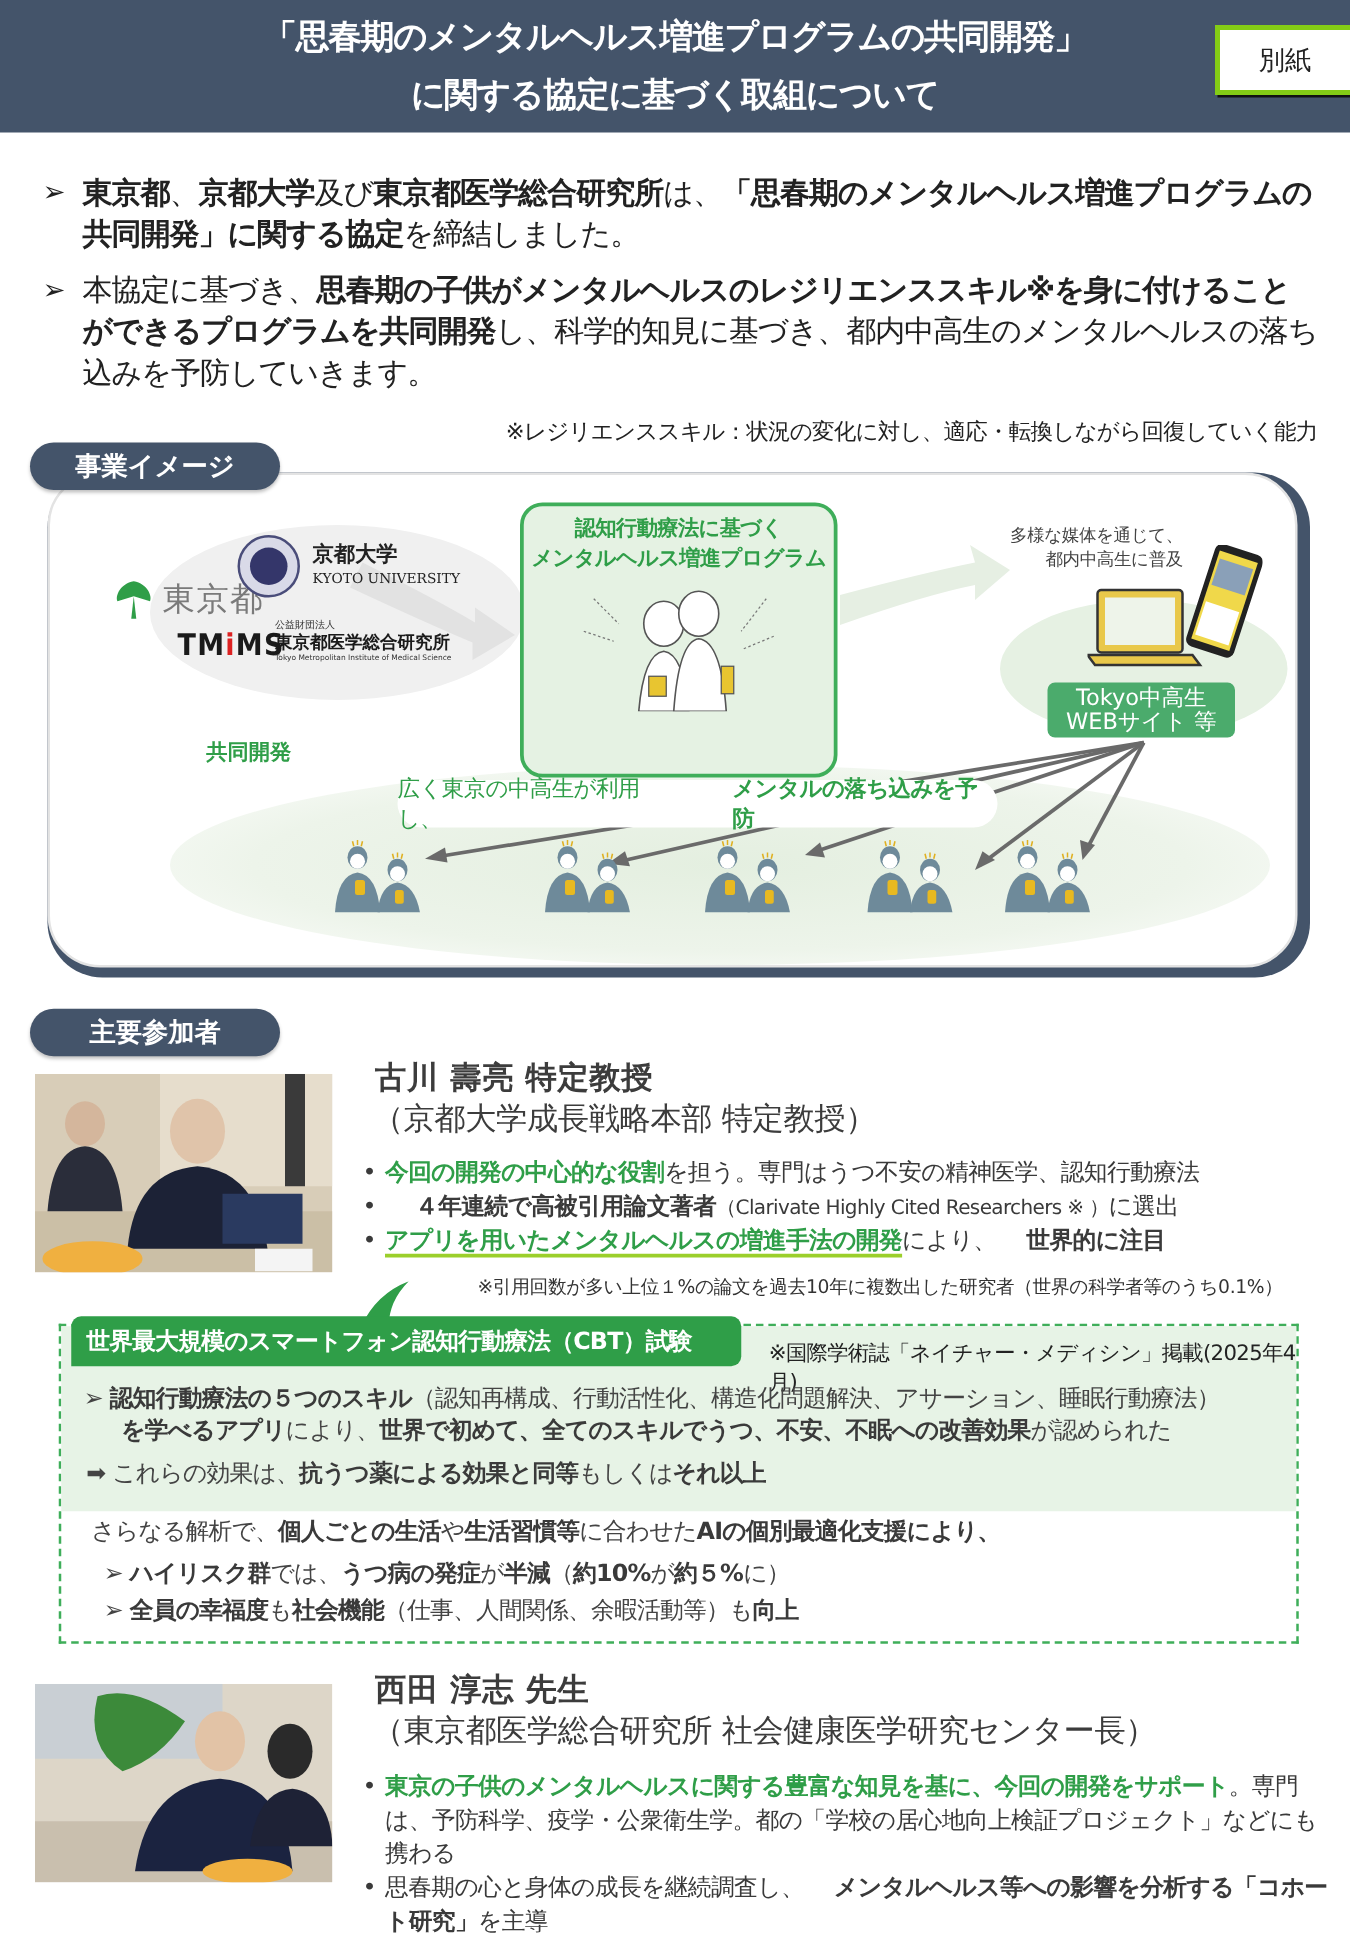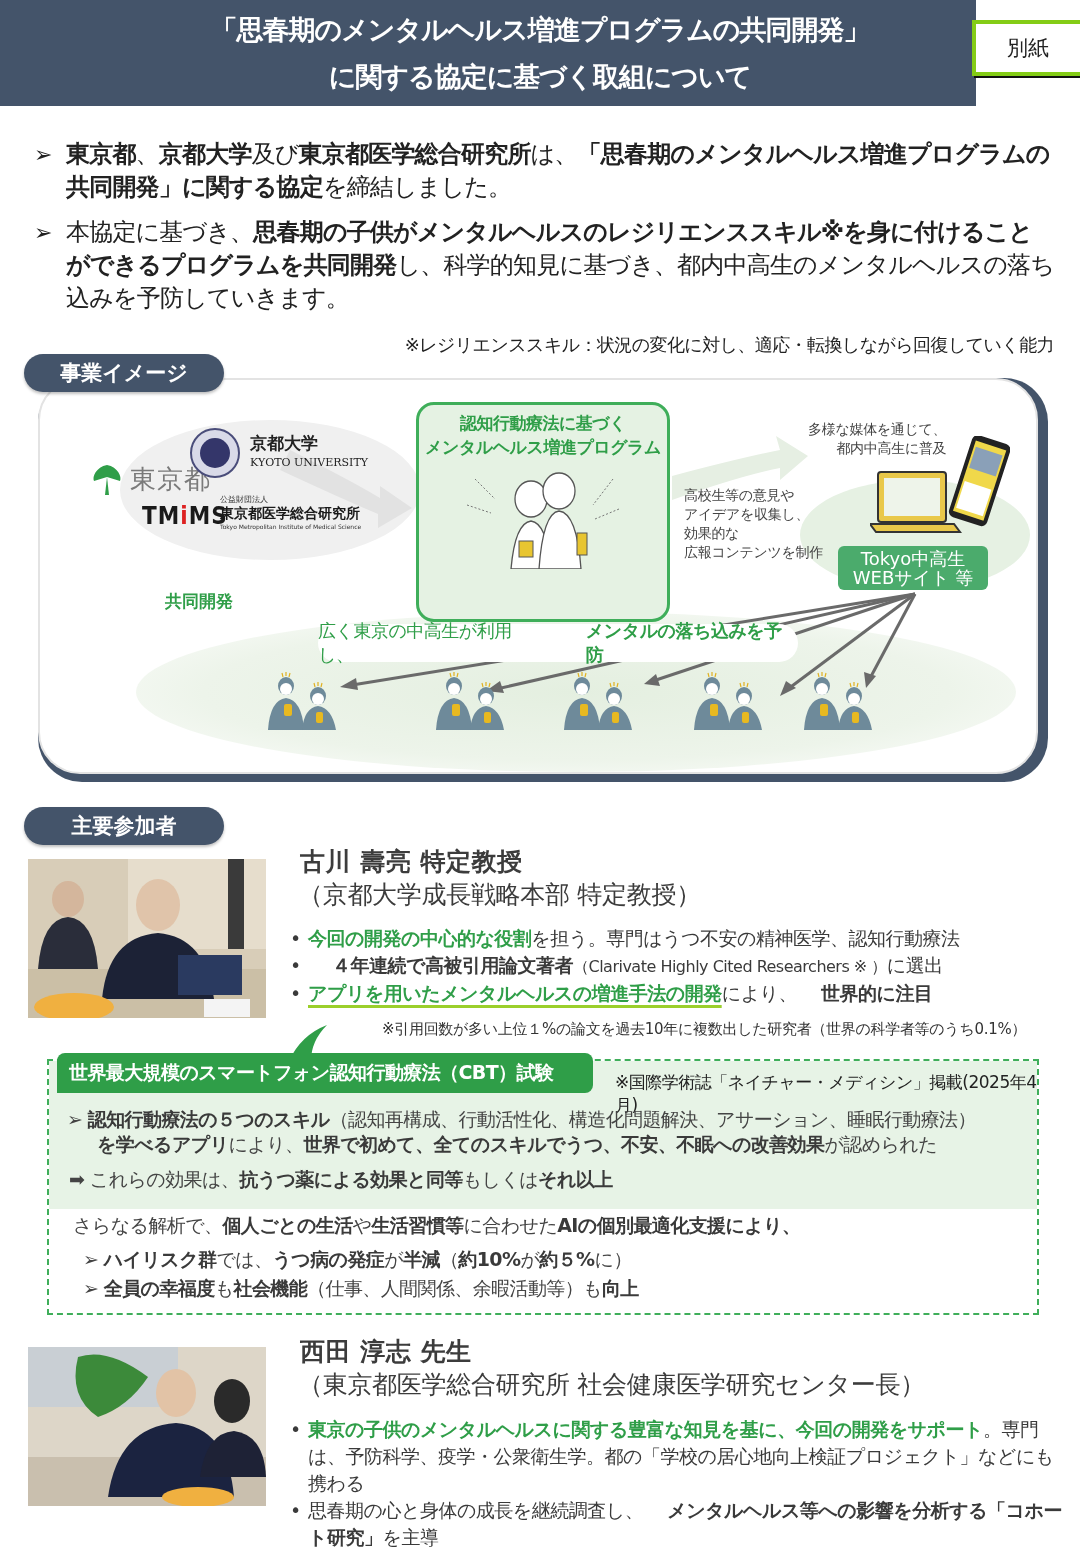--- a/index.html
+++ b/index.html
@@ -1,19 +1,19 @@
 <!DOCTYPE html>
 <html><head>
 <meta charset="utf-8">
 <style>
   * { box-sizing: border-box; margin: 0; padding: 0; }
   html, body { width: 1080px; height: 1560px; background: #ffffff; overflow: hidden; }
   body { font-family: "DejaVu Sans", "Liberation Sans", sans-serif; color: #222; position: relative; }
 
-  .hdr { position: absolute; left: 0; top: 0; width: 976px; height: 106px; background: #44546a; }
+  .hdr { position: absolute; left: 0; top: 0; width: 1080px; height: 106px; background: #44546a; }
   .hdr-title { position: absolute; left: 0; top: 6px; width: 1080px; text-align: center; color: #fff; font-weight: bold; font-size: 27px; line-height: 47px; letter-spacing: -1px; }
   .hdr-badge { position: absolute; left: 972px; top: 20px; width: 112px; height: 56px; background: #fff; border: 4px solid #84cc16; box-shadow: 2px 2px 0 #111; display: flex; align-items: center; justify-content: center; font-size: 21px; color: #222; }
 
   .intro { position: absolute; left: 34px; top: 138px; width: 1020px; font-size: 24px; line-height: 33px; color: #222; letter-spacing: -0.8px; }
   .intro .item { position: relative; padding-left: 32px; margin-bottom: 12px; }
   .intro .mk { position: absolute; left: 0; top: 0; font-size: 22px; }
   .intro b { font-weight: bold; }
   .note1 { position: absolute; right: 26px; top: 333px; font-size: 18px; color: #222; letter-spacing: -0.6px; }
 
   .pill { position: absolute; height: 38px; border-radius: 19px; background: #44546a; color: #fff; font-weight: bold; font-size: 21px; display: flex; align-items: center; justify-content: center; box-shadow: 0 2px 3px rgba(0,0,0,0.25); z-index: 3; }
@@ -152,26 +152,20 @@
         </g>
         <ellipse cx="72" cy="34" rx="16" ry="18" fill="#fff" stroke="#555" stroke-width="1.3"></ellipse>
         <ellipse cx="100" cy="26" rx="16" ry="18" fill="#fff" stroke="#555" stroke-width="1.3"></ellipse>
         <path d="M52 104 Q 56 58 72 56 Q 88 58 92 104 Z" fill="#fff" stroke="#555" stroke-width="1.3"></path>
         <path d="M80 104 Q 84 48 100 46 Q 118 48 122 104 Z" fill="#fff" stroke="#555" stroke-width="1.3"></path>
         <rect x="60" y="76" width="14" height="16" fill="#e8c530" stroke="#555" stroke-width="1"></rect>
         <rect x="118" y="68" width="10" height="22" fill="#e8c530" stroke="#555" stroke-width="1"></rect>
       </svg>
     </div>
 
-    <div class="sub-txt">
-      <div>高校生等の意見や</div>
-      <div>アイデアを収集し、</div>
-      <div>効果的な</div>
-      <div>広報コンテンツを制作</div>
-    </div>
     <div class="spread-txt">
       <div>多様な媒体を通じて、</div>
       <div>都内中高生に普及</div>
     </div>
 
     <svg style="position:absolute; left:830px; top:56px;" width="140" height="100" viewBox="0 0 140 100">
       <rect x="8" y="36" width="68" height="50" rx="3" fill="#e9c84a" stroke="#333" stroke-width="2"></rect>
       <rect x="14" y="42" width="56" height="38" fill="#eef4ea"></rect>
       <path d="M0 88 L 84 88 L 90 96 L 6 96 Z" fill="#e9c84a" stroke="#333" stroke-width="2"></path>
       <g transform="rotate(18 110 50)">

